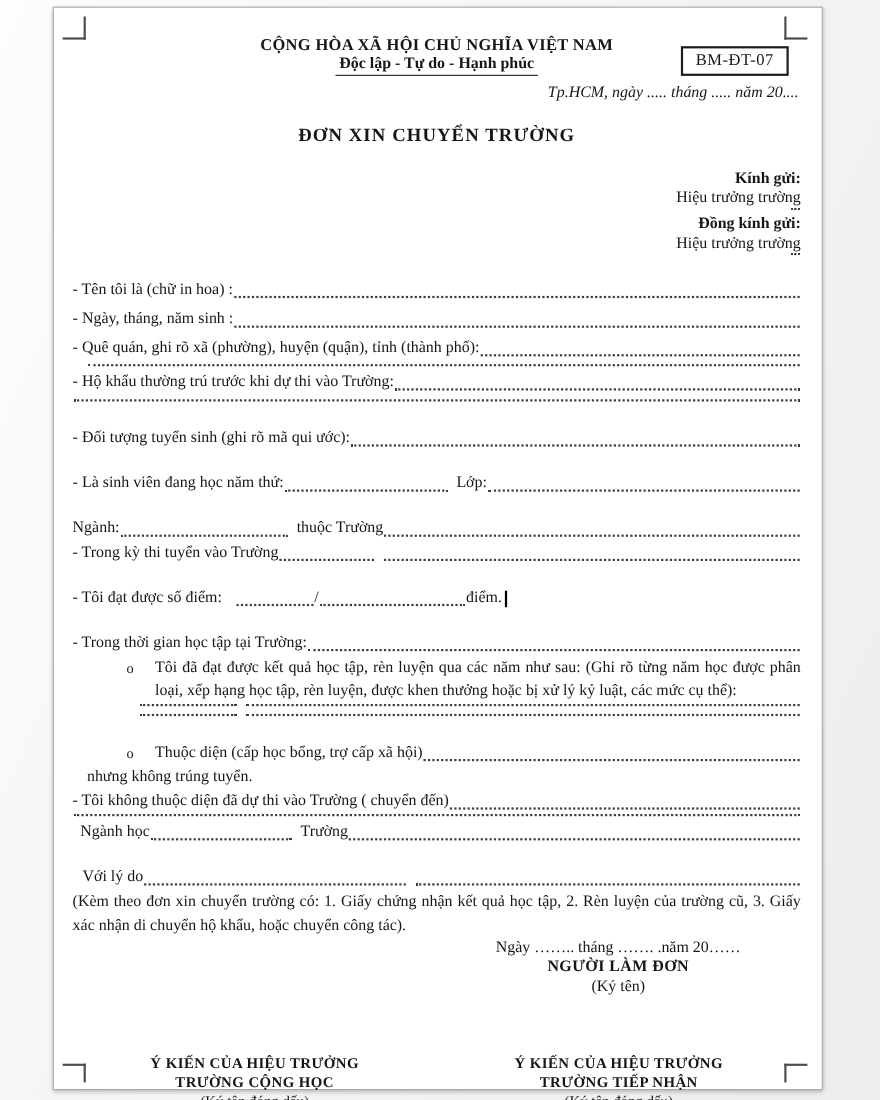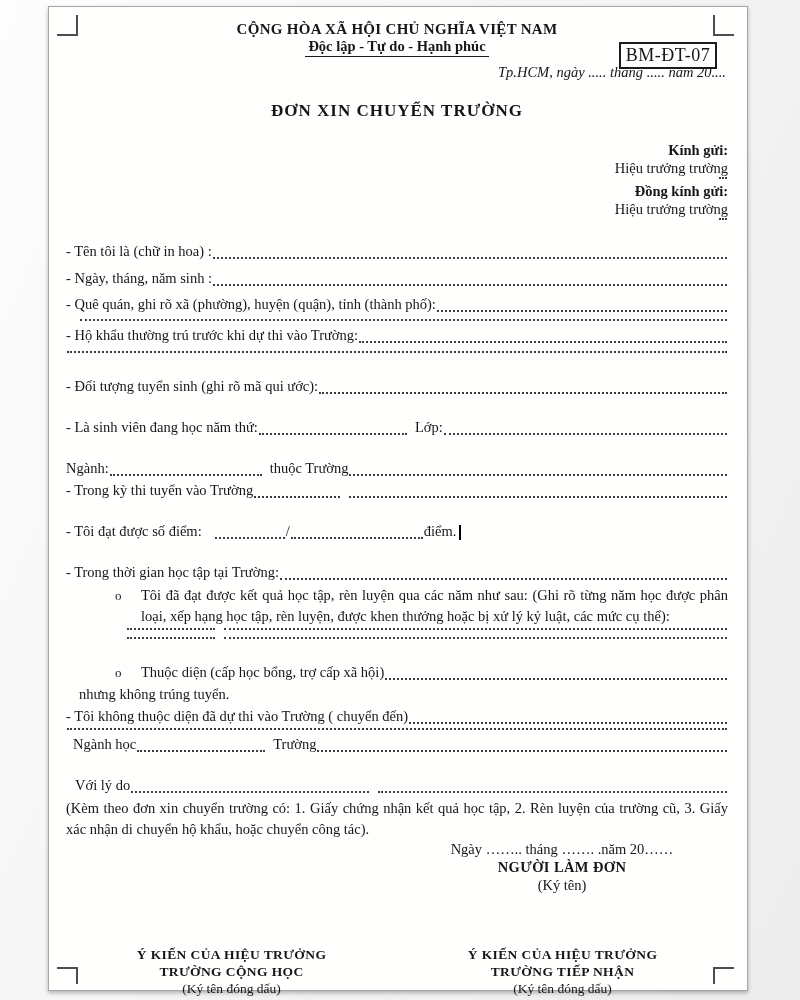--- a/index.html
+++ b/index.html
@@ -9,23 +9,23 @@
     background:#fffffe;border:1px solid #a6a6a6;
     box-shadow:0 2px 4px rgba(0,0,0,.28);box-sizing:border-box;color:#161616;}
   
   .mark{position:absolute;width:21px;height:21px;box-sizing:border-box;}
   .mark.tl{left:8px;top:8px;border-right:2px solid #4d4d4d;border-bottom:2px solid #4d4d4d;}
   .mark.tr{left:664px;top:8px;border-left:2px solid #4d4d4d;border-bottom:2px solid #4d4d4d;}
   .mark.bl{left:8px;top:960px;height:17px;border-right:2px solid #4d4d4d;border-top:2px solid #4d4d4d;}
   .mark.br{left:664px;top:960px;height:17px;border-left:2px solid #4d4d4d;border-top:2px solid #4d4d4d;}
   .content{position:absolute;left:17px;top:0;width:662px;font-size:14.5px;line-height:21px;}
   .badge{position:absolute;left:570px;top:35px;width:94px;height:23px;border:2px solid #1c1c1c;
-    display:flex;align-items:center;justify-content:center;font-size:18px;letter-spacing:.5px;}
+    display:flex;align-items:center;justify-content:center;font-size:15px;letter-spacing:.5px;}
   .center{text-align:center;}
-  .motto1{padding-top:14px;font-weight:bold;font-size:15px;line-height:17px;letter-spacing:.3px;}
+  .motto1{padding-top:26px;font-weight:bold;font-size:15px;line-height:17px;letter-spacing:.3px;}
   .motto2{line-height:17px;font-weight:bold;font-size:14.5px;}
   .motto2 span{display:inline-block;border-bottom:1.8px solid #1c1c1c;padding:0 3px 1px 3px;}
   .dateline{margin-top:6px;line-height:18px;text-align:right;font-style:italic;padding-right:2px;}
   .doctitle{margin-top:20px;line-height:20px;text-align:center;font-weight:bold;font-size:17px;letter-spacing:1px;}
   .sal{display:flex;align-items:flex-end;line-height:18px;flex-direction:column;}
   .sal .lab{flex:none;width:157px;text-align:right;font-weight:bold;}
   .sal .txt{flex:none;margin-left:14px;}
   .row{display:flex;align-items:flex-end;margin-top:5px;}
   .dots{flex:1;border-bottom:2px dotted #3d3d3d;margin:0 1px 3px 1px;min-width:8px;}
   .dfix{flex:none;border-bottom:2px dotted #3d3d3d;margin:0 1px 3px 1px;}

